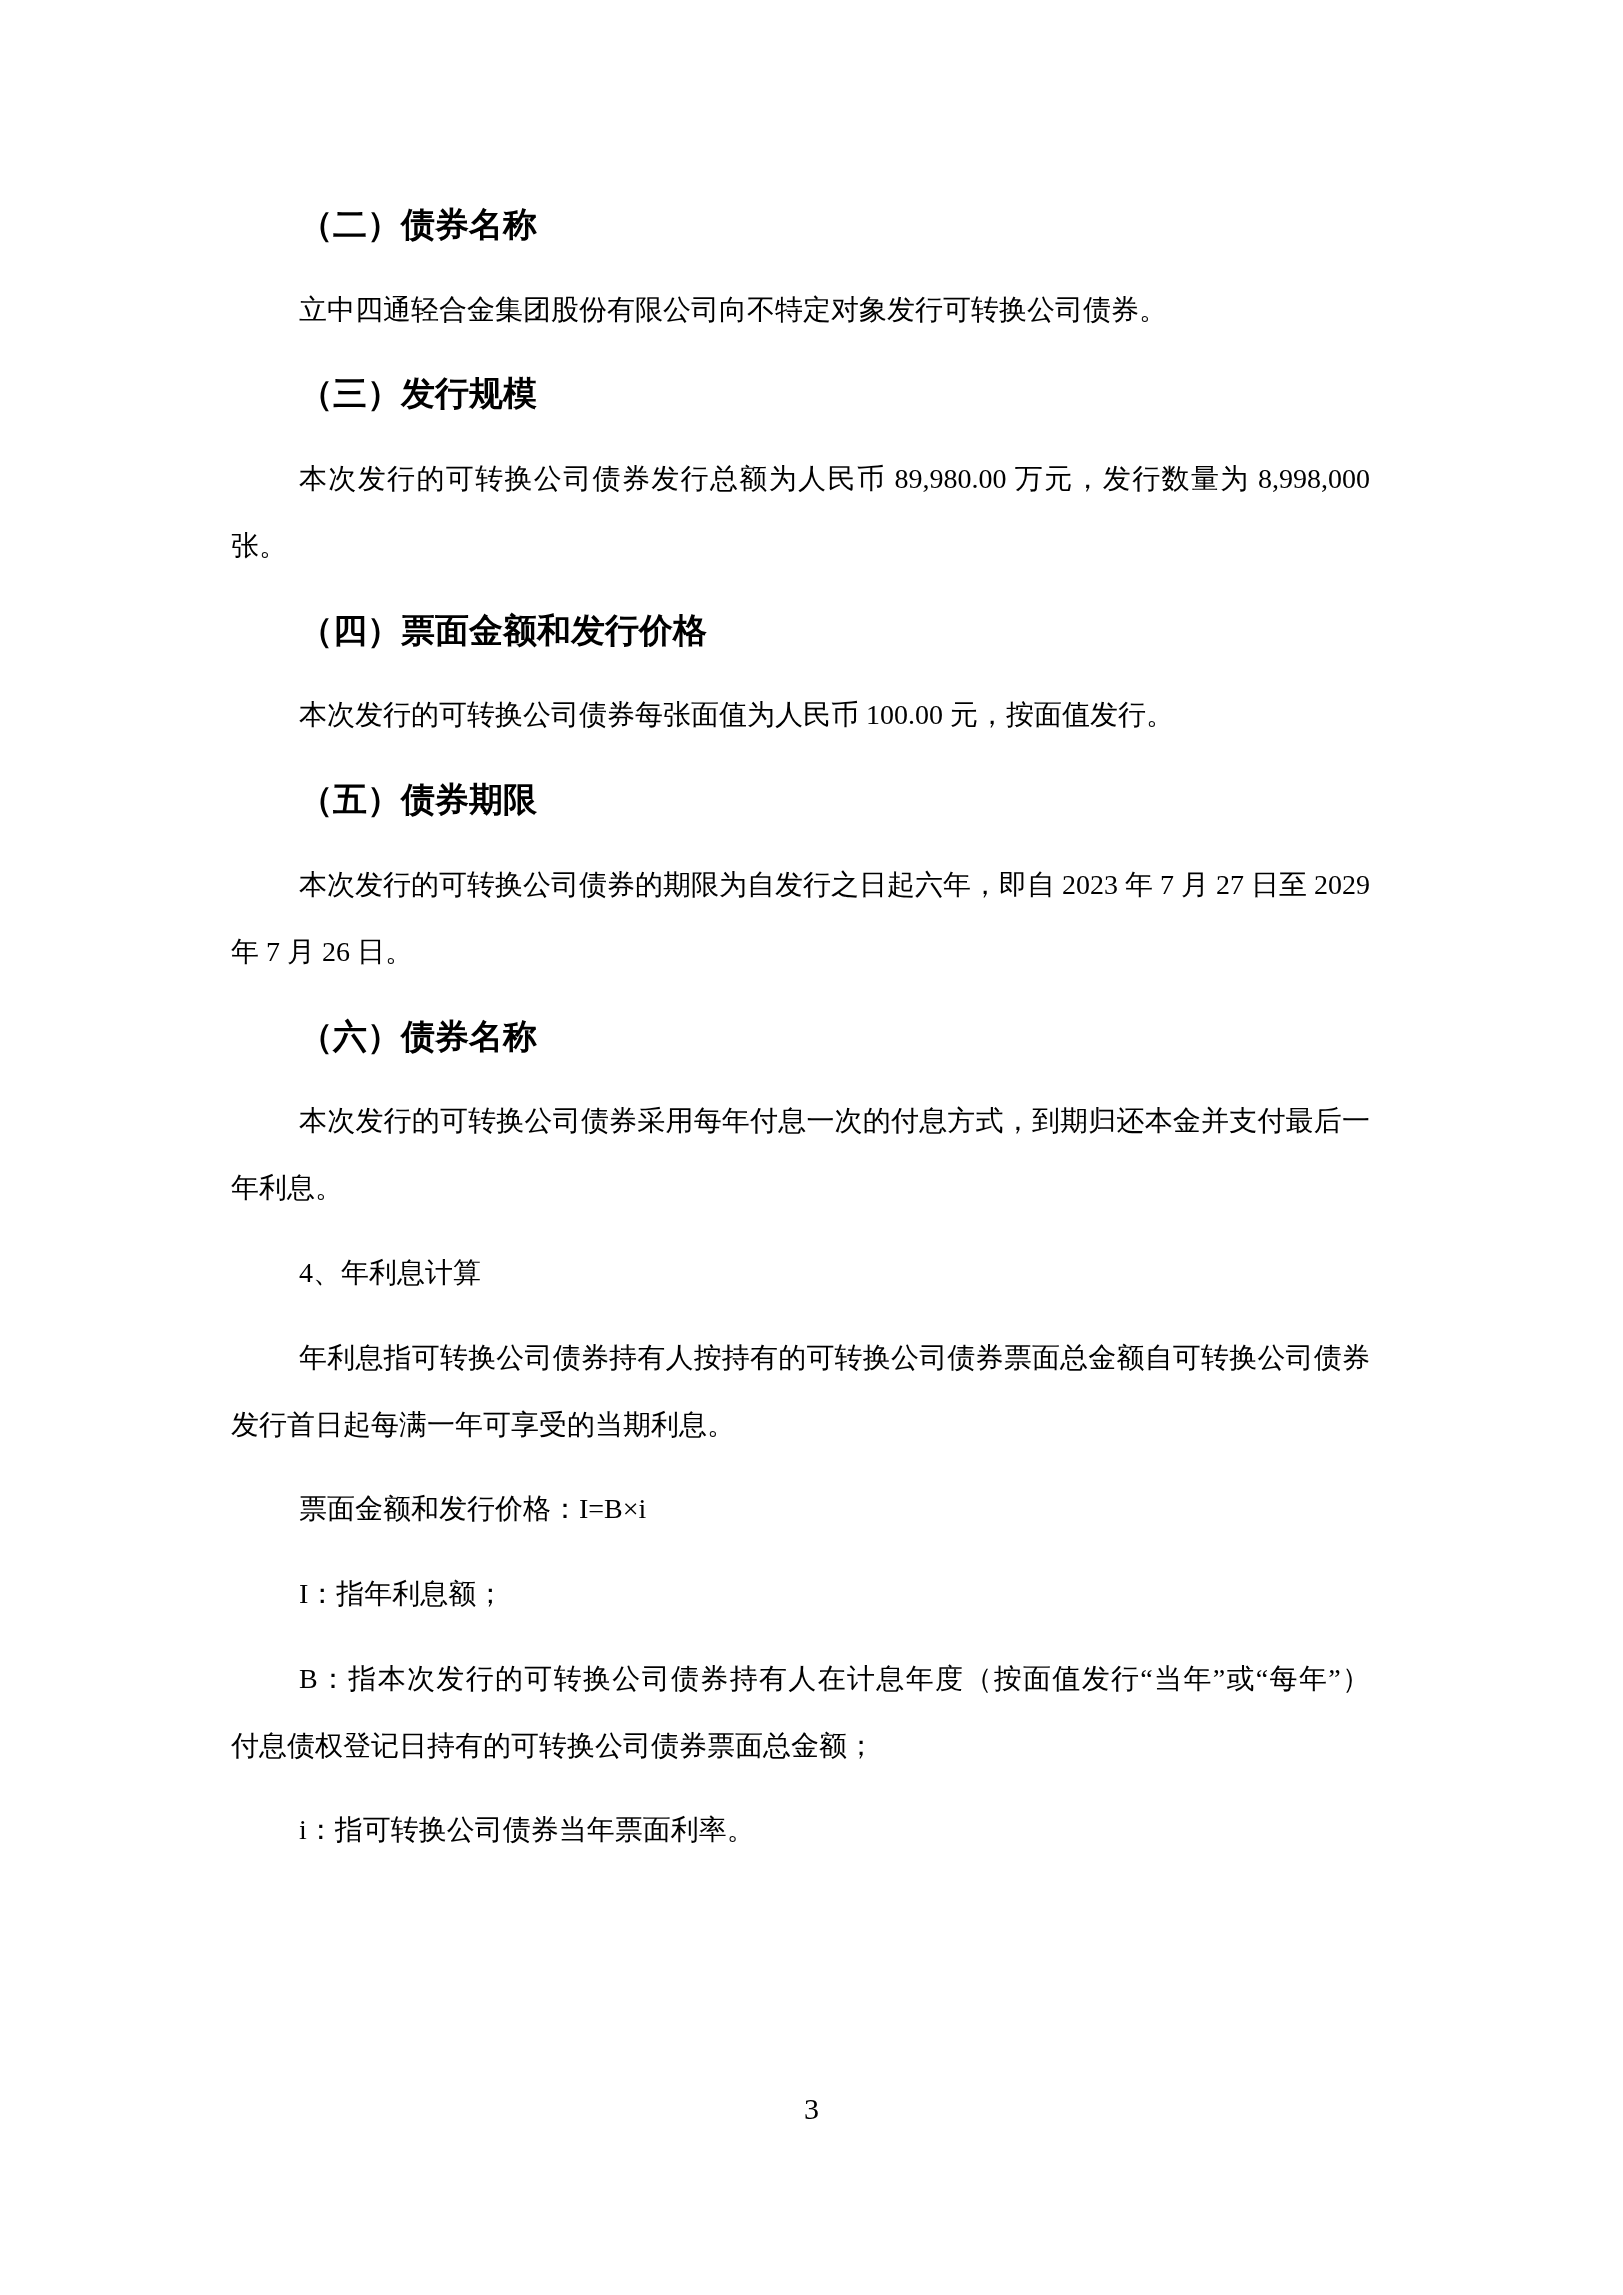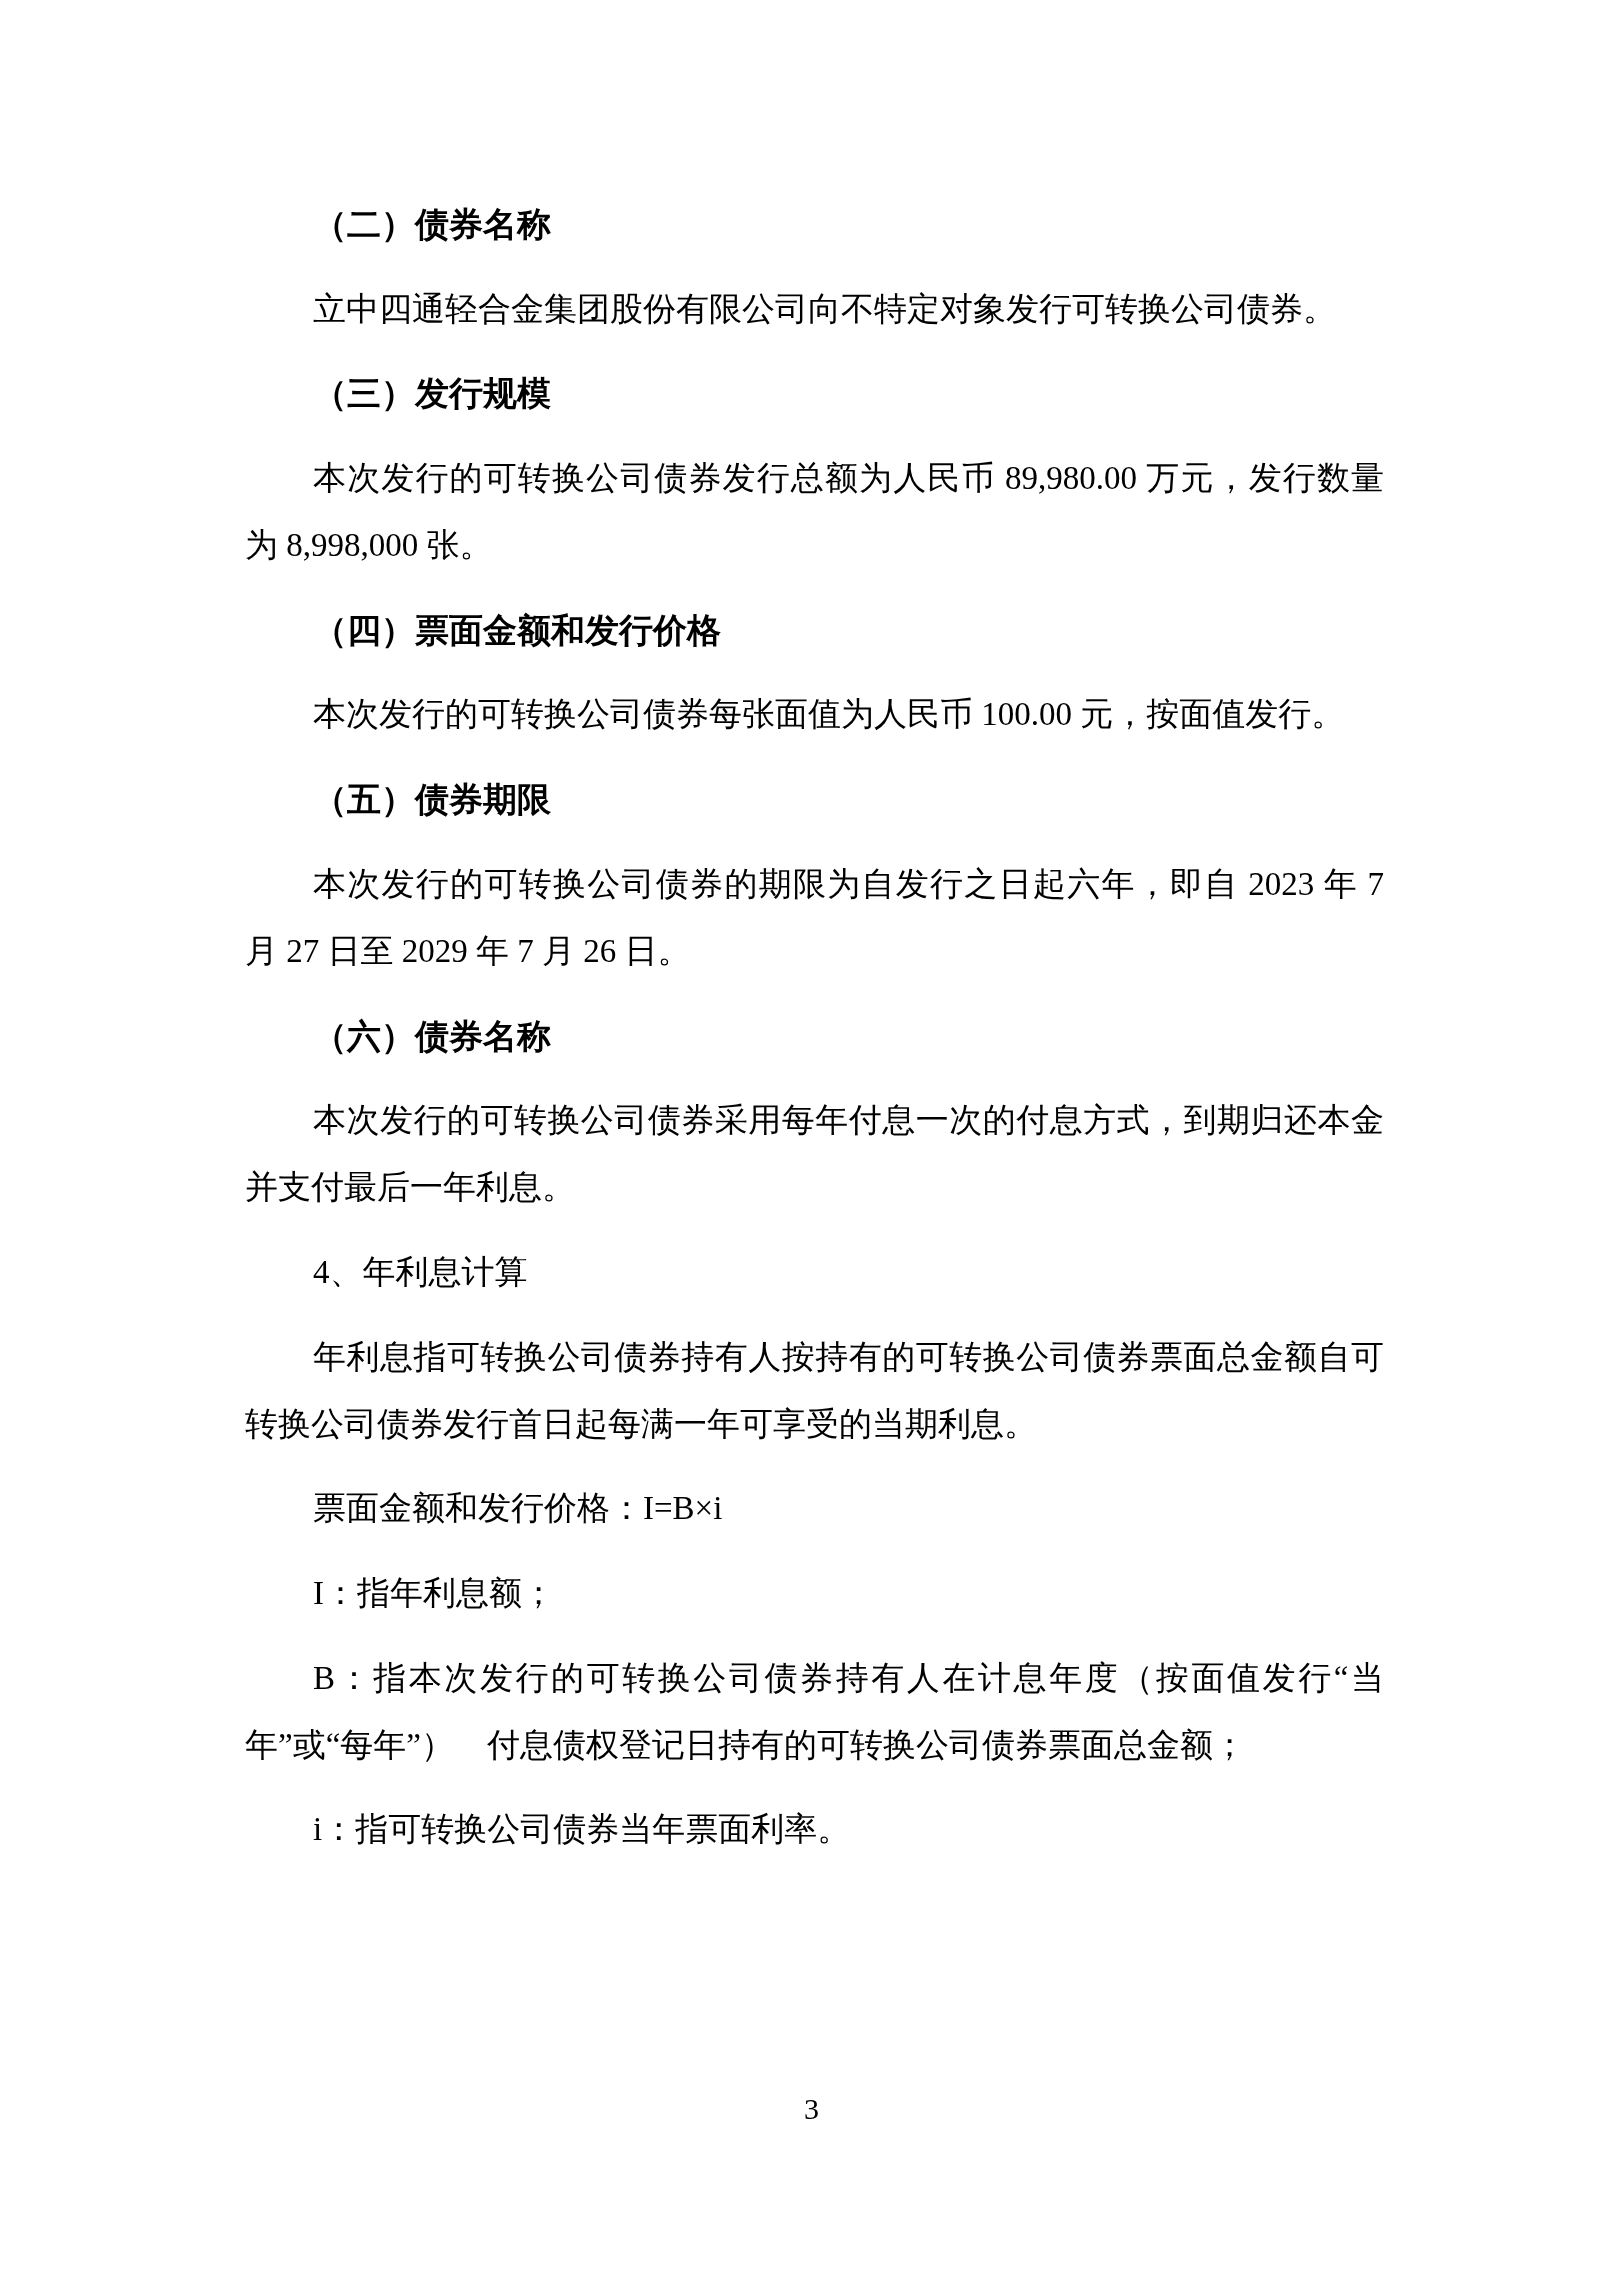--- a/index.html
+++ b/index.html
@@ -11,27 +11,27 @@
     position: relative;
     width: 1623px;
     height: 2295px;
     background: #ffffff;
     color: #000000;
     font-family: "Liberation Serif", "DejaVu Serif", serif;
     overflow: hidden;
   }
   .content {
     position: absolute;
-    left: 245px;
+    left: 231px;
     top: 191px;
     width: 1139px;
   }
   .blk {
     margin: 0 0 17.7px 0;
-    font-size: 33px;
+    font-size: 28px;
     line-height: 67px;
     text-indent: 68px;
     text-align: justify;
     text-align-last: left;
     word-break: normal;
     overflow-wrap: break-word;
   }
   .h {
     font-weight: 700;
     font-size: 34px;

